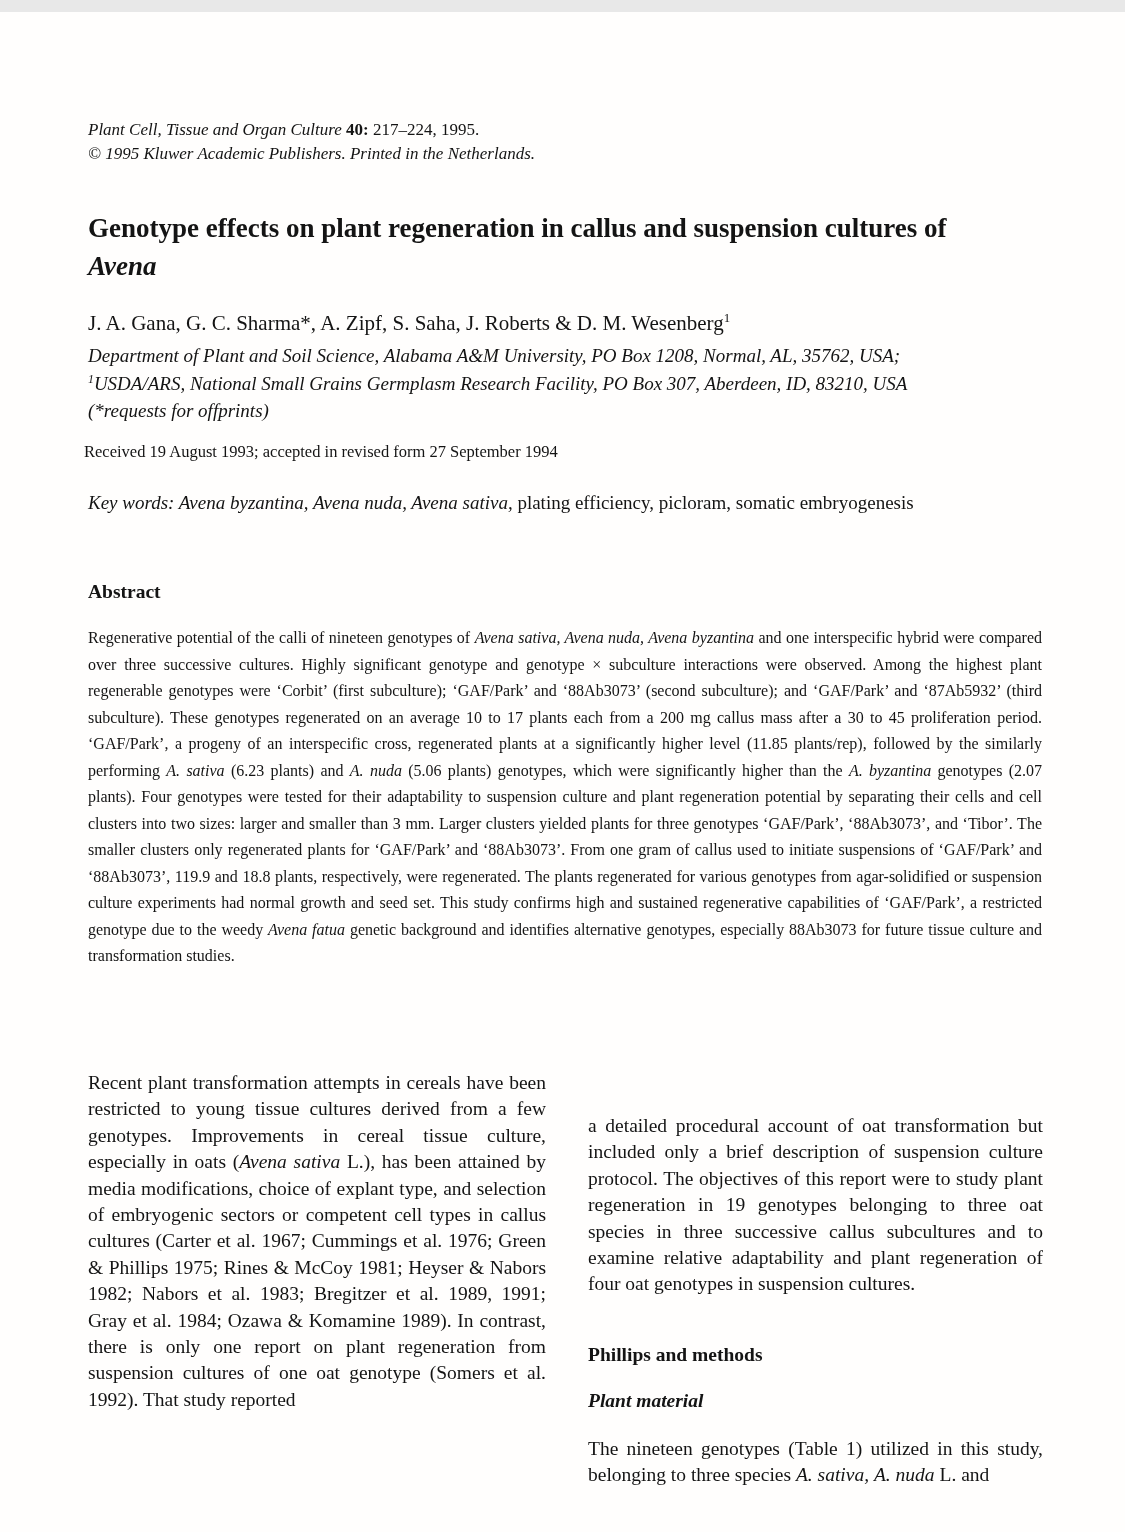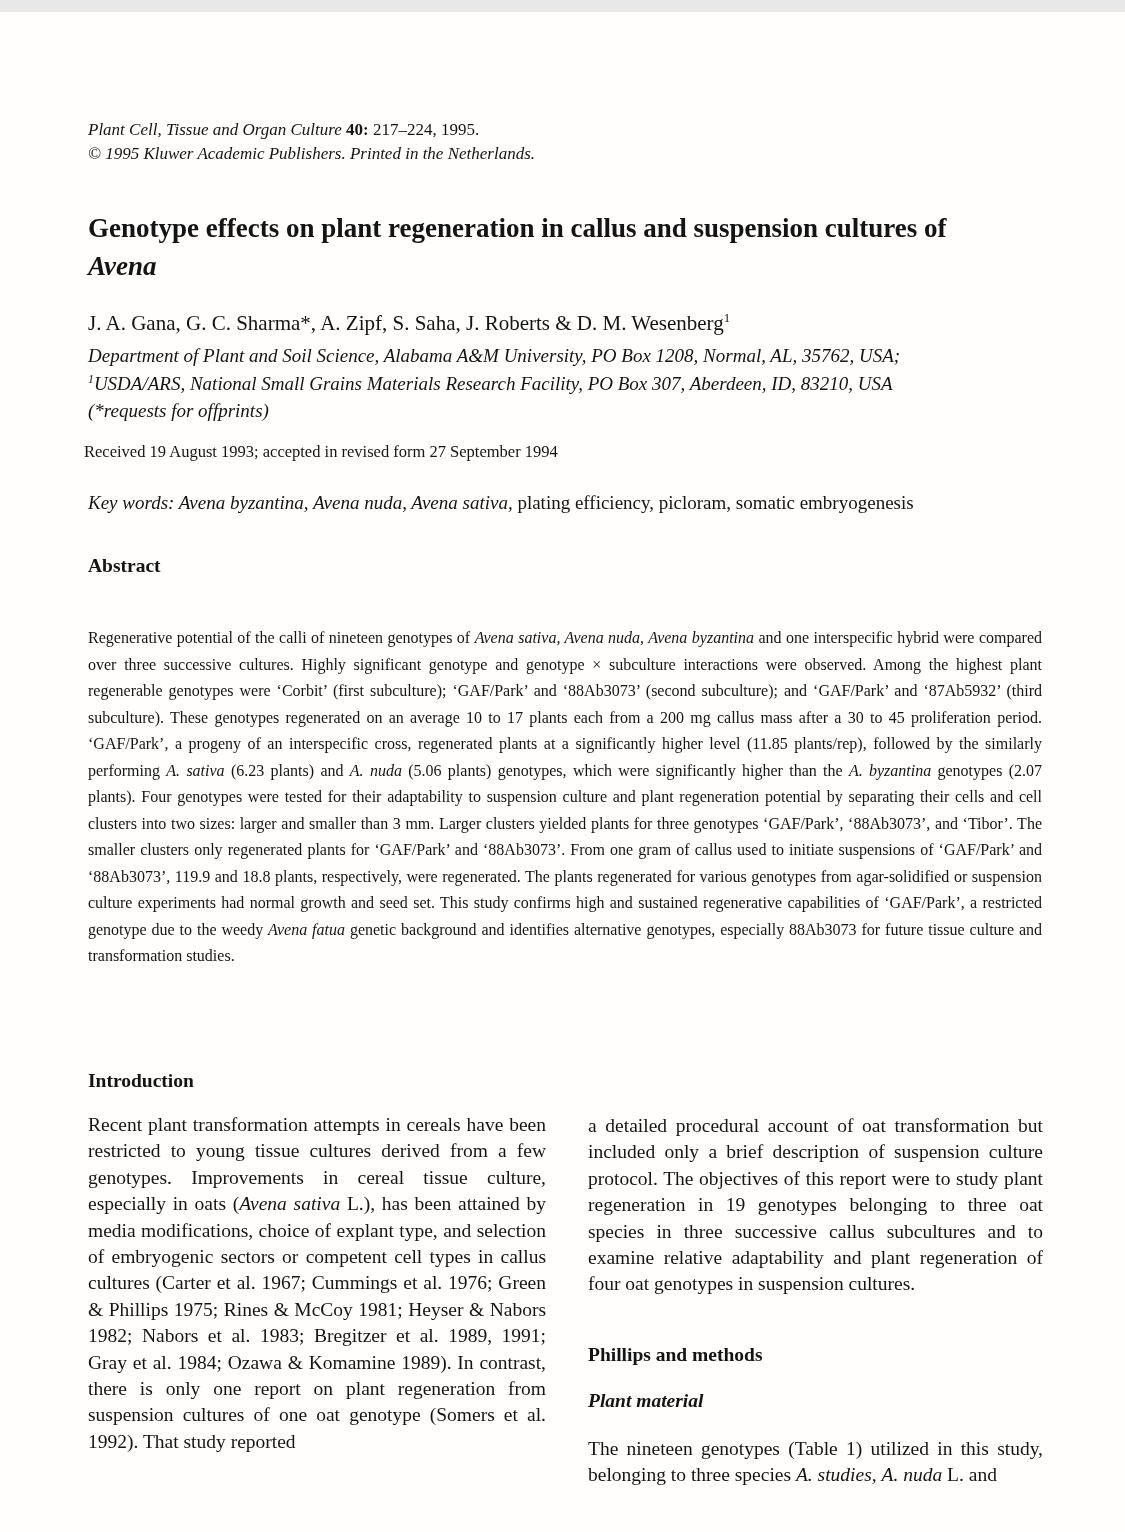--- a/index.html
+++ b/index.html
@@ -49,21 +49,21 @@
     left: 84px; top: 430px;
     font-size: 16.5px;
     white-space: nowrap;
   }
   .keywords-line {
     left: 88px; top: 480px;
     font-size: 19px;
     white-space: nowrap;
   }
   .abstract-heading {
-    left: 88px; top: 543px;
+    left: 88px; top: 569px;
     font-size: 19.5px; font-weight: bold;
   }
   .abstract-body {
     left: 88px; top: 613px;
     width: 954px;
     font-size: 16px; line-height: 26.5px;
     text-align: justify;
   }
   .col-left  { left: 88px;  top: 1058px; width: 458px; }
   .col-right { left: 588px; top: 1101px; width: 455px; }
@@ -103,37 +103,36 @@
 
   <div class="abs title-block">
     <div class="title-line"><span>Genotype effects on plant regeneration in callus and suspension cultures of</span></div>
     <div class="title-line"><span style="font-style: italic; text-align: right;">Avena</span></div>
   </div>
 
   <div class="abs authors-line"><span>J. A. Gana, G. C. Sharma*, A. Zipf, S. Saha, J. Roberts &amp; D. M. Wesenberg</span><sup>1</sup></div>
 
   <div class="abs affiliation-block">
     <div><span style="font-style: italic;">Department of Plant and Soil Science, Alabama A&amp;M University, PO Box 1208, Normal, AL, 35762, USA;</span></div>
-    <div><sup style="font-style: italic;">1</sup><span style="font-style: italic;">USDA/ARS, National Small Grains Materials Research Facility, PO Box 307, Aberdeen, ID, 83210, USA</span></div>
+    <div><sup style="font-style: italic;">1</sup><span style="font-style: italic;">USDA/ARS, National Small Grains Germplasm Research Facility, PO Box 307, Aberdeen, ID, 83210, USA</span></div>
     <div><span style="font-style: italic;">(*requests for offprints)</span></div>
   </div>
 
   <div class="abs received-line">Received 19 August 1993; accepted in revised form 27 September 1994</div>
 
   <div class="abs keywords-line"><span style="font-style: italic;">Key words: </span><span style="font-style: italic;">Avena byzantina, Avena nuda, Avena sativa,</span><span> plating efficiency, picloram, somatic embryogenesis</span></div>
 
   <div class="abs abstract-heading">Abstract</div>
 
   <div class="abs abstract-body"><span>Regenerative potential of the calli of nineteen genotypes of </span><span style="font-style: italic;">Avena sativa, Avena nuda, Avena byzantina</span><span> and one interspecific hybrid were compared over three successive cultures. Highly significant genotype and genotype × subculture interactions were observed. Among the highest plant regenerable genotypes were ‘Corbit’ (first subculture); ‘GAF/Park’ and ‘88Ab3073’ (second subculture); and ‘GAF/Park’ and ‘87Ab5932’ (third subculture). These genotypes regenerated on an average 10 to 17 plants each from a 200 mg callus mass after a 30 to 45 proliferation period. ‘GAF/Park’, a progeny of an interspecific cross, regenerated plants at a significantly higher level (11.85 plants/rep), followed by the similarly performing </span><span style="font-style: italic;">A. sativa</span><span> (6.23 plants) and </span><span style="font-style: italic;">A. nuda</span><span> (5.06 plants) genotypes, which were significantly higher than the </span><span style="font-style: italic;">A. byzantina</span><span> genotypes (2.07 plants). Four genotypes were tested for their adaptability to suspension culture and plant regeneration potential by separating their cells and cell clusters into two sizes: larger and smaller than 3 mm. Larger clusters yielded plants for three genotypes ‘GAF/Park’, ‘88Ab3073’, and ‘Tibor’. The smaller clusters only regenerated plants for ‘GAF/Park’ and ‘88Ab3073’. From one gram of callus used to initiate suspensions of ‘GAF/Park’ and ‘88Ab3073’, 119.9 and 18.8 plants, respectively, were regenerated. The plants regenerated for various genotypes from agar-solidified or suspension culture experiments had normal growth and seed set. This study confirms high and sustained regenerative capabilities of ‘GAF/Park’, a restricted genotype due to the weedy </span><span style="font-style: italic;">Avena fatua</span><span> genetic background and identifies alternative genotypes, especially 88Ab3073 for future tissue culture and transformation studies.</span></div>
 
   <div class="abs col-left">
-    <h2 class="section-heading">Introduction</h2>
     <p class="col-para"><span>Recent plant transformation attempts in cereals have been restricted to young tissue cultures derived from a few genotypes. Improvements in cereal tissue culture, especially in oats (</span><span style="font-style: italic;">Avena sativa</span><span> L.), has been attained by media modifications, choice of explant type, and selection of embryogenic sectors or competent cell types in callus cultures (Carter et al. 1967; Cummings et al. 1976; Green &amp; Phillips 1975; Rines &amp; McCoy 1981; Heyser &amp; Nabors 1982; Nabors et al. 1983; Bregitzer et al. 1989, 1991; Gray et al. 1984; Ozawa &amp; Komamine 1989). In contrast, there is only one report on plant regeneration from suspension cultures of one oat genotype (Somers et al. 1992). That study reported</span></p>
   </div>
 
   <div class="abs col-right">
     <p class="col-para"><span>a detailed procedural account of oat transformation but included only a brief description of suspension culture protocol. The objectives of this report were to study plant regeneration in 19 genotypes belonging to three oat species in three successive callus subcultures and to examine relative adaptability and plant regeneration of four oat genotypes in suspension cultures.</span></p>
     <h2 class="materials-heading">Phillips and methods</h2>
     <h3 class="subsection-heading">Plant material</h3>
-    <p class="plant-material-para"><span>The nineteen genotypes (Table 1) utilized in this study, belonging to three species </span><span style="font-style: italic;">A. studies,</span><span> </span><span style="font-style: italic;">A. nuda</span><span> L. and</span></p>
+    <p class="plant-material-para"><span>The nineteen genotypes (Table 1) utilized in this study, belonging to three species </span><span style="font-style: italic;">A. sativa,</span><span> </span><span style="font-style: italic;">A. nuda</span><span> L. and</span></p>
   </div>
 
 </div>
 
 </body></html>

